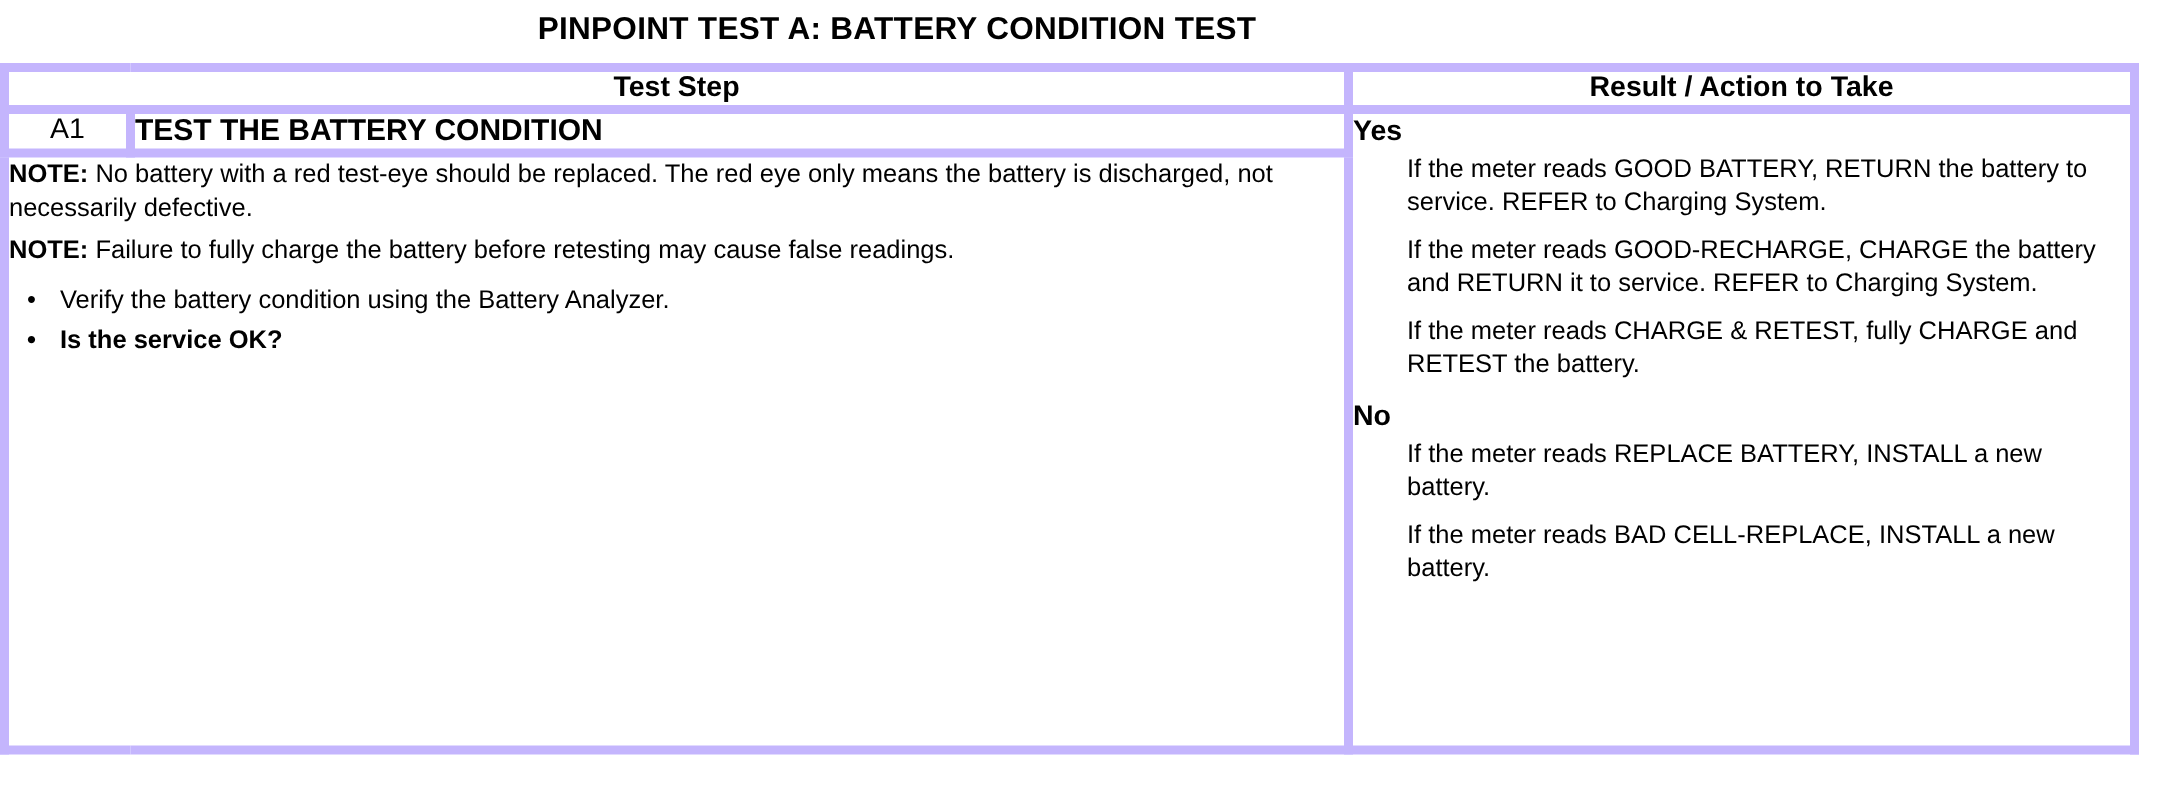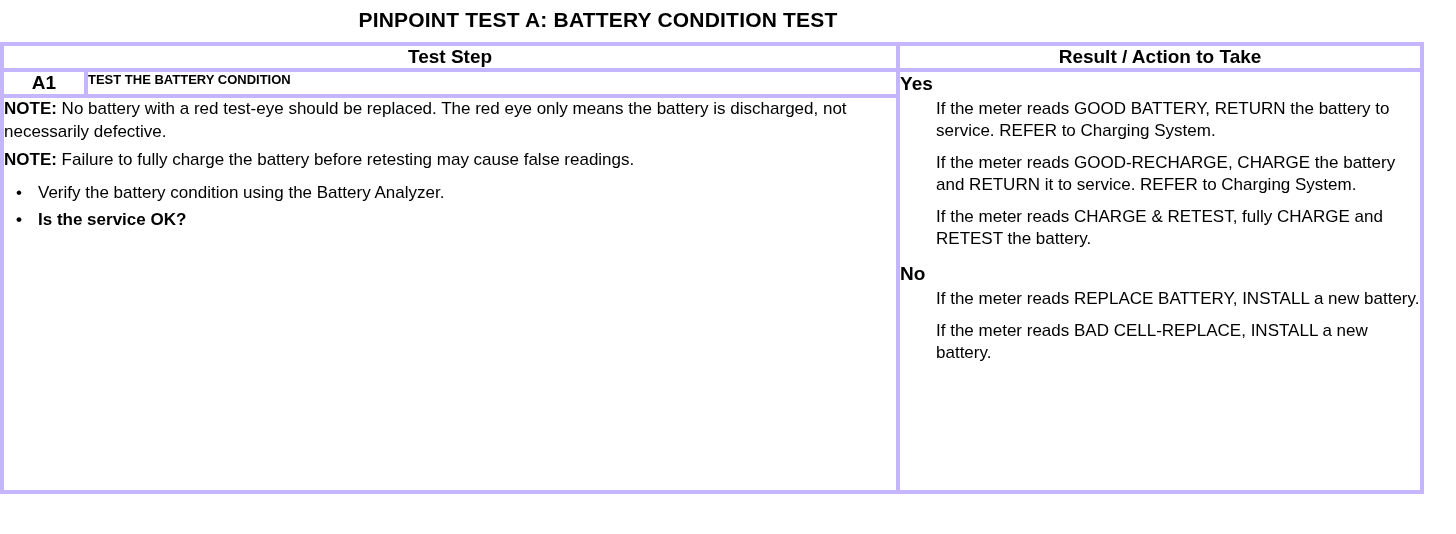--- a/index.html
+++ b/index.html
@@ -28,45 +28,45 @@
     padding-top: 8px;
     padding-bottom: 10px;
   }
   table.pinpoint {
     border-collapse: collapse;
     width: 1424px;
     margin: 0 auto;
     table-layout: fixed;
   }
   table.pinpoint td, table.pinpoint th {
-    border: 4px solid #c4b5fd;
+    border: 6px solid #c4b5fd;
     vertical-align: top;
     padding: 0;
   }
   .hdr {
     text-align: center;
     font-weight: bold;
     font-size: 19px;
     padding: 5px 0 7px 0;
     vertical-align: middle;
   }
   .col-num { width: 84px; }
   .col-step { width: 812px; }
   .col-result { width: 524px; }
 
   .step-id {
-    font-weight: bold;
+    font-weight: normal;
     font-size: 19px;
     text-align: center;
     padding: 6px 0 6px 0;
     vertical-align: middle;
   }
   .step-title {
     font-weight: bold;
-    font-size: 13px;
+    font-size: 20px;
     padding: 6px 0 6px 14px;
     vertical-align: middle;
   }
   .step-body {
     padding: 10px 12px 12px 14px;
     font-size: 17px;
     line-height: 1.33;
   }
   .step-body p {
     margin: 0 0 6px 0;

